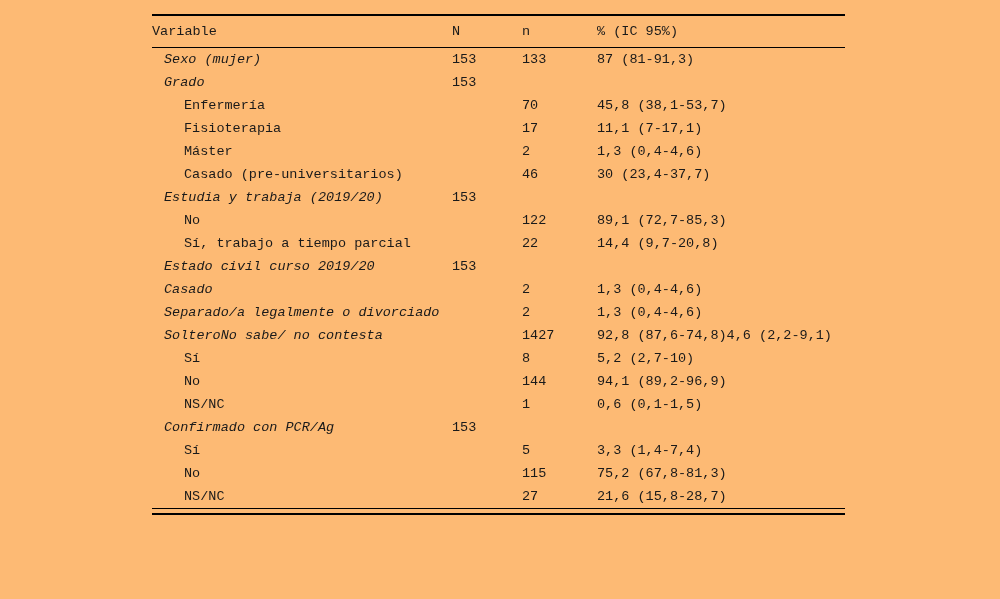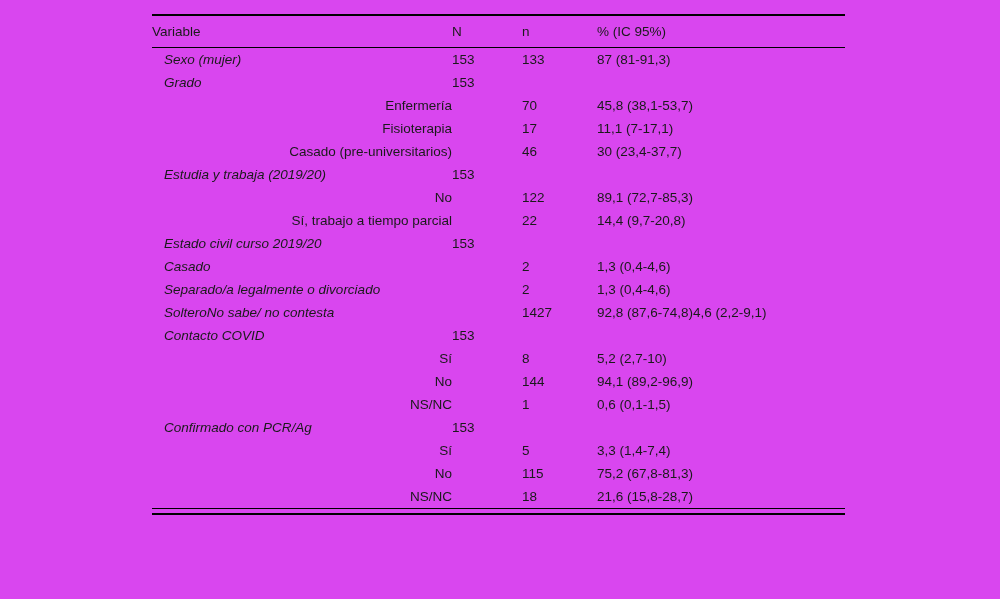--- a/index.html
+++ b/index.html
@@ -6,22 +6,23 @@
     margin: 0;
     padding: 0;
     background: #ffffff;
     font-family: "Liberation Sans", "DejaVu Sans", sans-serif;
     color: #1a1a1a;
   }
   .page {
     position: relative;
     width: 1000px;
     height: 599px;
-    background: #d946ef;
+    background: #fdba74;
     overflow: hidden;
+    font-family: Liberation Mono, monospace;
   }
   .table-wrap {
     position: absolute;
     left: 152px;
     top: 14px;
     width: 693px;
   }
   table.paper-table {
     border-collapse: collapse;
     width: 693px;
@@ -42,21 +43,21 @@
     vertical-align: middle;
     padding: 0;
     white-space: nowrap;
   }
   col.c-var { width: 300px; }
   col.c-N   { width: 70px; }
   col.c-n   { width: 75px; }
   col.c-pct { width: 248px; }
   td.lbl.var { font-style: italic; padding-left: 12px; }
   th.lbl { padding-left: 12px; }
-  td.lbl.sub { font-style: normal; padding-left: 32px; text-align: right; }
+  td.lbl.sub { font-style: normal; padding-left: 32px; }
   tbody tr:last-child td {
     border-bottom: 1.5px solid #000;
   }
   .bottom-rule {
     width: 693px;
     height: 2px;
     background: #000;
     margin-top: 4px;
   }
 </style>
@@ -99,20 +100,26 @@
             <td>70</td>
             <td>45,8 (38,1-53,7)</td>
           </tr>
           <tr>
             <td class="lbl sub">Fisioterapia</td>
             <td></td>
             <td>17</td>
             <td>11,1 (7-17,1)</td>
           </tr>
           <tr>
+            <td class="lbl sub">Máster</td>
+            <td></td>
+            <td>2</td>
+            <td>1,3 (0,4-4,6)</td>
+          </tr>
+          <tr>
             <td class="lbl sub">Casado (pre-universitarios)</td>
             <td></td>
             <td>46</td>
             <td>30 (23,4-37,7)</td>
           </tr>
           <tr>
             <td class="lbl var">Estudia y trabaja (2019/20)</td>
             <td>153</td>
             <td></td>
             <td></td>
@@ -147,26 +154,20 @@
             <td>2</td>
             <td>1,3 (0,4-4,6)</td>
           </tr>
           <tr>
             <td class="lbl var">SolteroNo sabe/ no contesta</td>
             <td></td>
             <td>1427</td>
             <td>92,8 (87,6-74,8)4,6 (2,2-9,1)</td>
           </tr>
           <tr>
-            <td class="lbl var">Contacto COVID</td>
-            <td>153</td>
-            <td></td>
-            <td></td>
-          </tr>
-          <tr>
             <td class="lbl sub">Sí</td>
             <td></td>
             <td>8</td>
             <td>5,2 (2,7-10)</td>
           </tr>
           <tr>
             <td class="lbl sub">No</td>
             <td></td>
             <td>144</td>
             <td>94,1 (89,2-96,9)</td>
@@ -191,20 +192,20 @@
           </tr>
           <tr>
             <td class="lbl sub">No</td>
             <td></td>
             <td>115</td>
             <td>75,2 (67,8-81,3)</td>
           </tr>
           <tr>
             <td class="lbl sub">NS/NC</td>
             <td></td>
-            <td>18</td>
+            <td>27</td>
             <td>21,6 (15,8-28,7)</td>
           </tr>
         </tbody>
     </table>
     <div class="bottom-rule"></div>
   </div>
 </div>
 
 </body></html>

